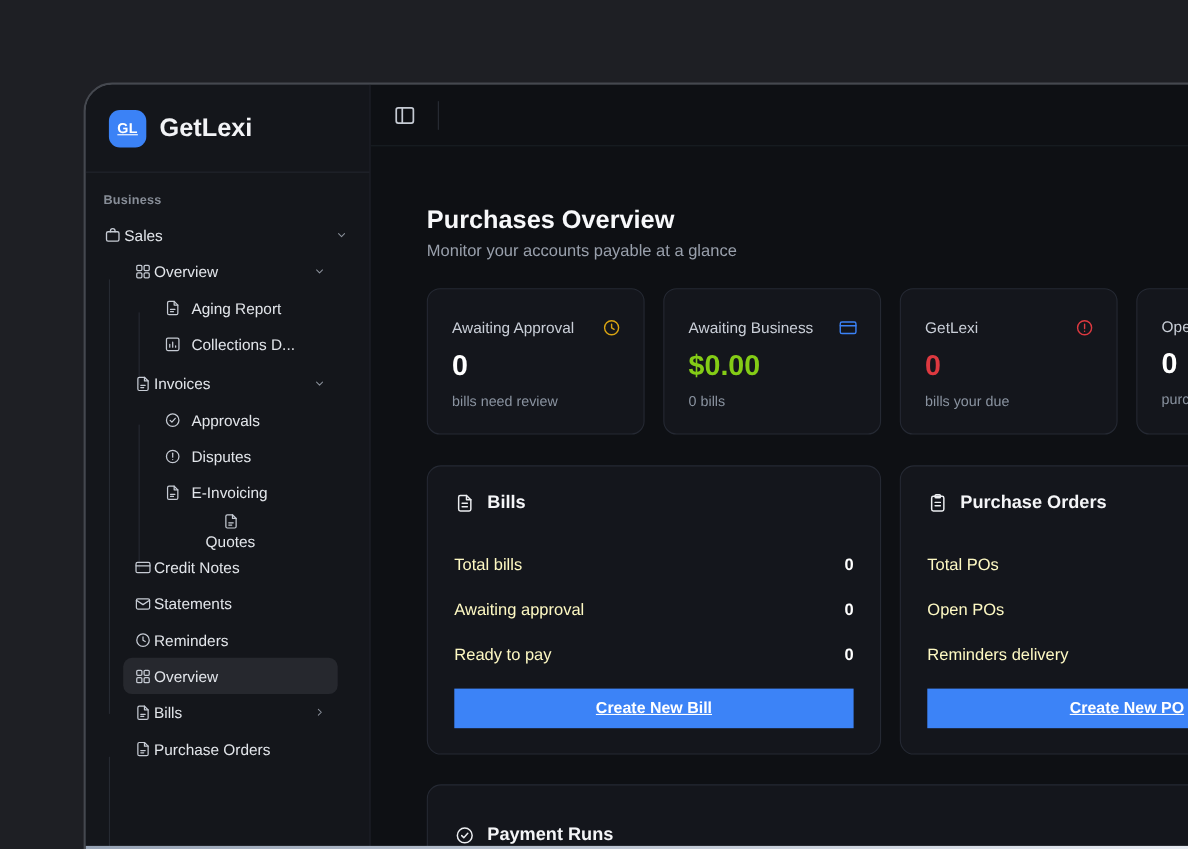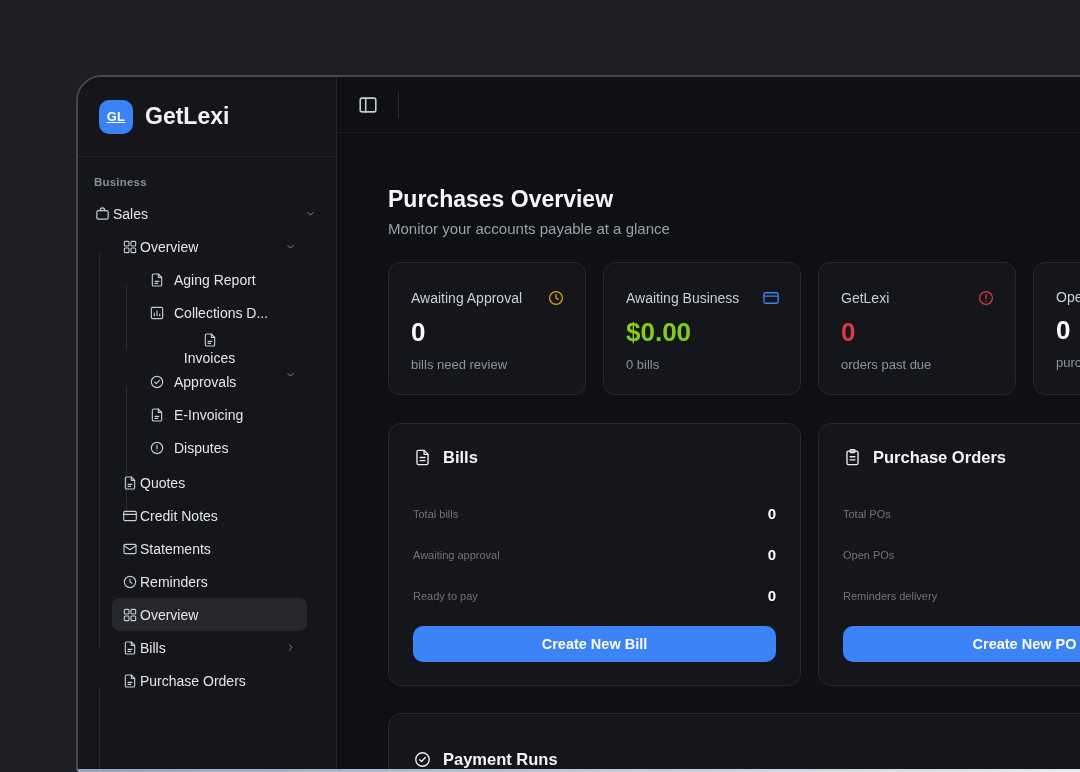--- a/index.html
+++ b/index.html
@@ -36,21 +36,21 @@
   }
   .nav-item{
     height:33px;display:flex;align-items:center;gap:2px;
     color:#e2e5ea;font-size:14px;box-sizing:border-box;position:relative;z-index:2;
     cursor:default;
   }
   .l1{padding:0 19px 0 16px;}
   .l2{margin-left:34px;width:195px;padding:0 10px;border-radius:8px;}
   .l3{margin-left:71px;gap:9px;}
   .l2.selected{background:#26282e;}
-  .mt3{margin-top:3px;flex-direction:column;} .mt2{margin-top:2px;}
+  .mt3{margin-top:3px;} .mt2{margin-top:2px;flex-direction:column;}
   .nav-item .chev{margin-left:auto;color:#8b919b;}
   .guide{position:absolute;width:1px;background:#262a32;z-index:1;}
   .g-sales{left:21px;top:78px;height:395px;}
   .g-overview{left:48px;top:108px;height:66px;}
   .g-invoices{left:48px;top:210px;height:132px;}
   .g-purchases{left:21px;top:512px;height:210px;}
   
   .icon{display:inline-flex;flex:none;color:#c6cbd4;}
   .icon svg{width:100%;height:100%;display:block;}
   .i16{width:16px;height:16px;}
@@ -84,26 +84,26 @@
   .card-sub{margin-top:10px;font-size:13px;color:#8a93a0;}
   .panels{margin-top:28px;display:grid;grid-template-columns:413px 413px;gap:17px;width:843px;}
   .panel{
     background:#14161c;border:1px solid #252933;border-radius:13px;
     padding:24px;height:263px;box-sizing:border-box;
   }
   .panel-head{display:flex;align-items:center;gap:11px;}
   .panel-title{font-size:16.5px;font-weight:700;color:#f4f5f7;}
   .panel-rows{margin-top:26px;}
   .panel-row{height:41px;display:flex;align-items:center;justify-content:space-between;}
-  .row-label{font-size:11px;color:#737373;}
+  .row-label{font-size:15px;color:#fef9c3;}
   .row-value{font-size:15px;font-weight:700;color:#ffffff;}
   .btn{
-    margin-top:10px;height:36px;width:100%;border:none;border-radius:10px;
+    margin-top:10px;height:36px;width:100%;border:none;border-radius:0;
     background:#3c83f7;color:#fff;font-size:14.5px;font-weight:700;
-    font-family:inherit;display:flex;align-items:center;justify-content:center;cursor:pointer;
+    font-family:inherit;display:flex;align-items:center;justify-content:center;cursor:pointer;text-decoration:underline;
   }
   .panel-wide{
     margin-top:27px;width:843px;height:140px;box-sizing:border-box;
     background:#14161c;border:1px solid #252933;border-radius:13px;
     padding:36px 24px 24px;
   }
   .bottom-strip{
     position:absolute;left:78px;top:769px;width:1002px;height:3px;z-index:6;
     background:linear-gradient(90deg,#97a3b5,#e6eaf1);
   }
@@ -202,37 +202,37 @@
               <circle cx="12" cy="12" r="8.5"></circle>
               <path d="M8.5 12.2l2.4 2.4 4.6-5.2"></path>
             </svg>
           </span>
         <span>Approvals</span>
       </div>
 
       <div class="nav-item l3">
         <span class="icon i16">
             <svg viewBox="0 0 24 24" fill="none" stroke="currentColor" stroke-width="1.7" stroke-linecap="round" stroke-linejoin="round">
-              <path d="M14 3H7a2 2 0 0 0-2 2v14a2 2 0 0 0 2 2h10a2 2 0 0 0 2-2V8z"></path>
-              <path d="M14 3v5h5"></path>
-              <path d="M9 14h6M9 17h4"></path>
-            </svg>
-          </span>
-        <span>E-Invoicing</span>
-      </div>
-
-      <div class="nav-item l3">
-        <span class="icon i16">
-            <svg viewBox="0 0 24 24" fill="none" stroke="currentColor" stroke-width="1.7" stroke-linecap="round" stroke-linejoin="round">
               <circle cx="12" cy="12" r="8.5"></circle>
               <path d="M12 7.5V13"></path>
               <path d="M12 16.2h.01"></path>
             </svg>
           </span>
         <span>Disputes</span>
+      </div>
+
+      <div class="nav-item l3">
+        <span class="icon i16">
+            <svg viewBox="0 0 24 24" fill="none" stroke="currentColor" stroke-width="1.7" stroke-linecap="round" stroke-linejoin="round">
+              <path d="M14 3H7a2 2 0 0 0-2 2v14a2 2 0 0 0 2 2h10a2 2 0 0 0 2-2V8z"></path>
+              <path d="M14 3v5h5"></path>
+              <path d="M9 14h6M9 17h4"></path>
+            </svg>
+          </span>
+        <span>E-Invoicing</span>
       </div>
 
 
       <div class="nav-item l2 mt2">
         <span class="icon i16">
             <svg viewBox="0 0 24 24" fill="none" stroke="currentColor" stroke-width="1.7" stroke-linecap="round" stroke-linejoin="round">
               <path d="M14 3H7a2 2 0 0 0-2 2v14a2 2 0 0 0 2 2h10a2 2 0 0 0 2-2V8z"></path>
               <path d="M14 3v5h5"></path>
               <path d="M9 14h6M9 17h4"></path>
             </svg>
@@ -363,21 +363,21 @@
             <span class="card-label">GetLexi</span>
             <span class="icon i18" style="color: rgb(221, 57, 64);">
                 <svg viewBox="0 0 24 24" fill="none" stroke="currentColor" stroke-width="1.7" stroke-linecap="round" stroke-linejoin="round">
                   <circle cx="12" cy="12" r="8.5"></circle>
                   <path d="M12 7.5V13"></path>
                   <path d="M12 16.2h.01"></path>
                 </svg>
               </span>
           </div>
           <div class="card-value" style="color: rgb(221, 57, 64);">0</div>
-          <div class="card-sub">orders past due</div>
+          <div class="card-sub">bills your due</div>
         </div>
 
         <div class="card">
           <div class="card-head">
             <span class="card-label">Open POs</span>
           </div>
           <div class="card-value" style="color: rgb(255, 255, 255);">0</div>
           <div class="card-sub">purchase orders</div>
         </div>
       </div>

